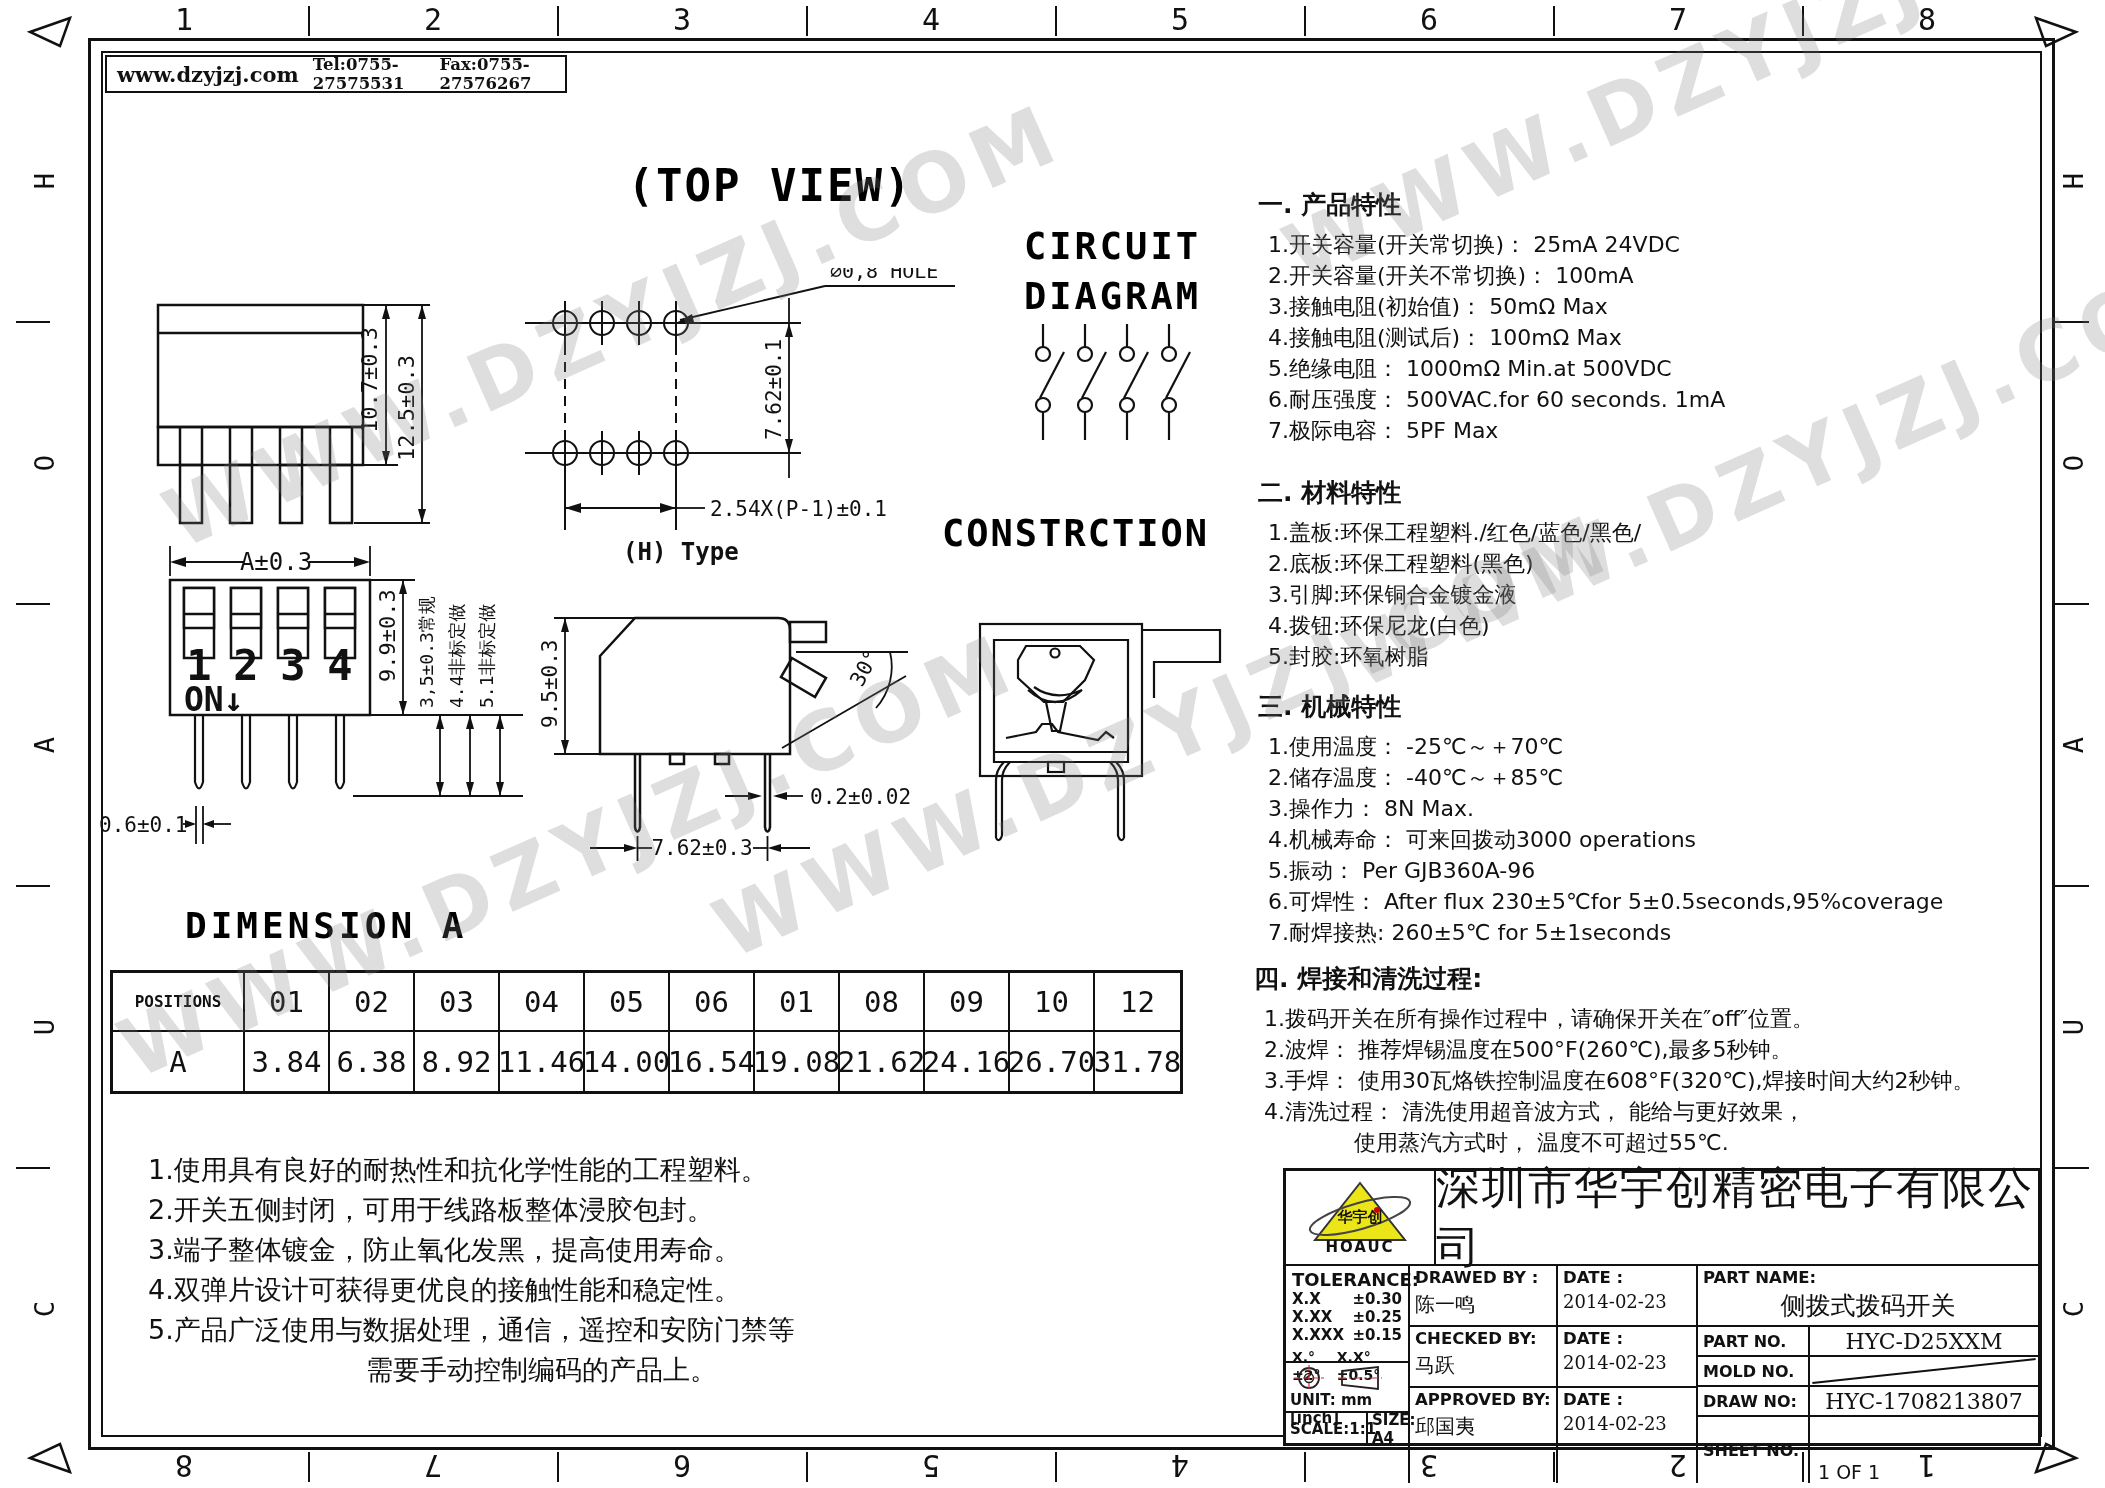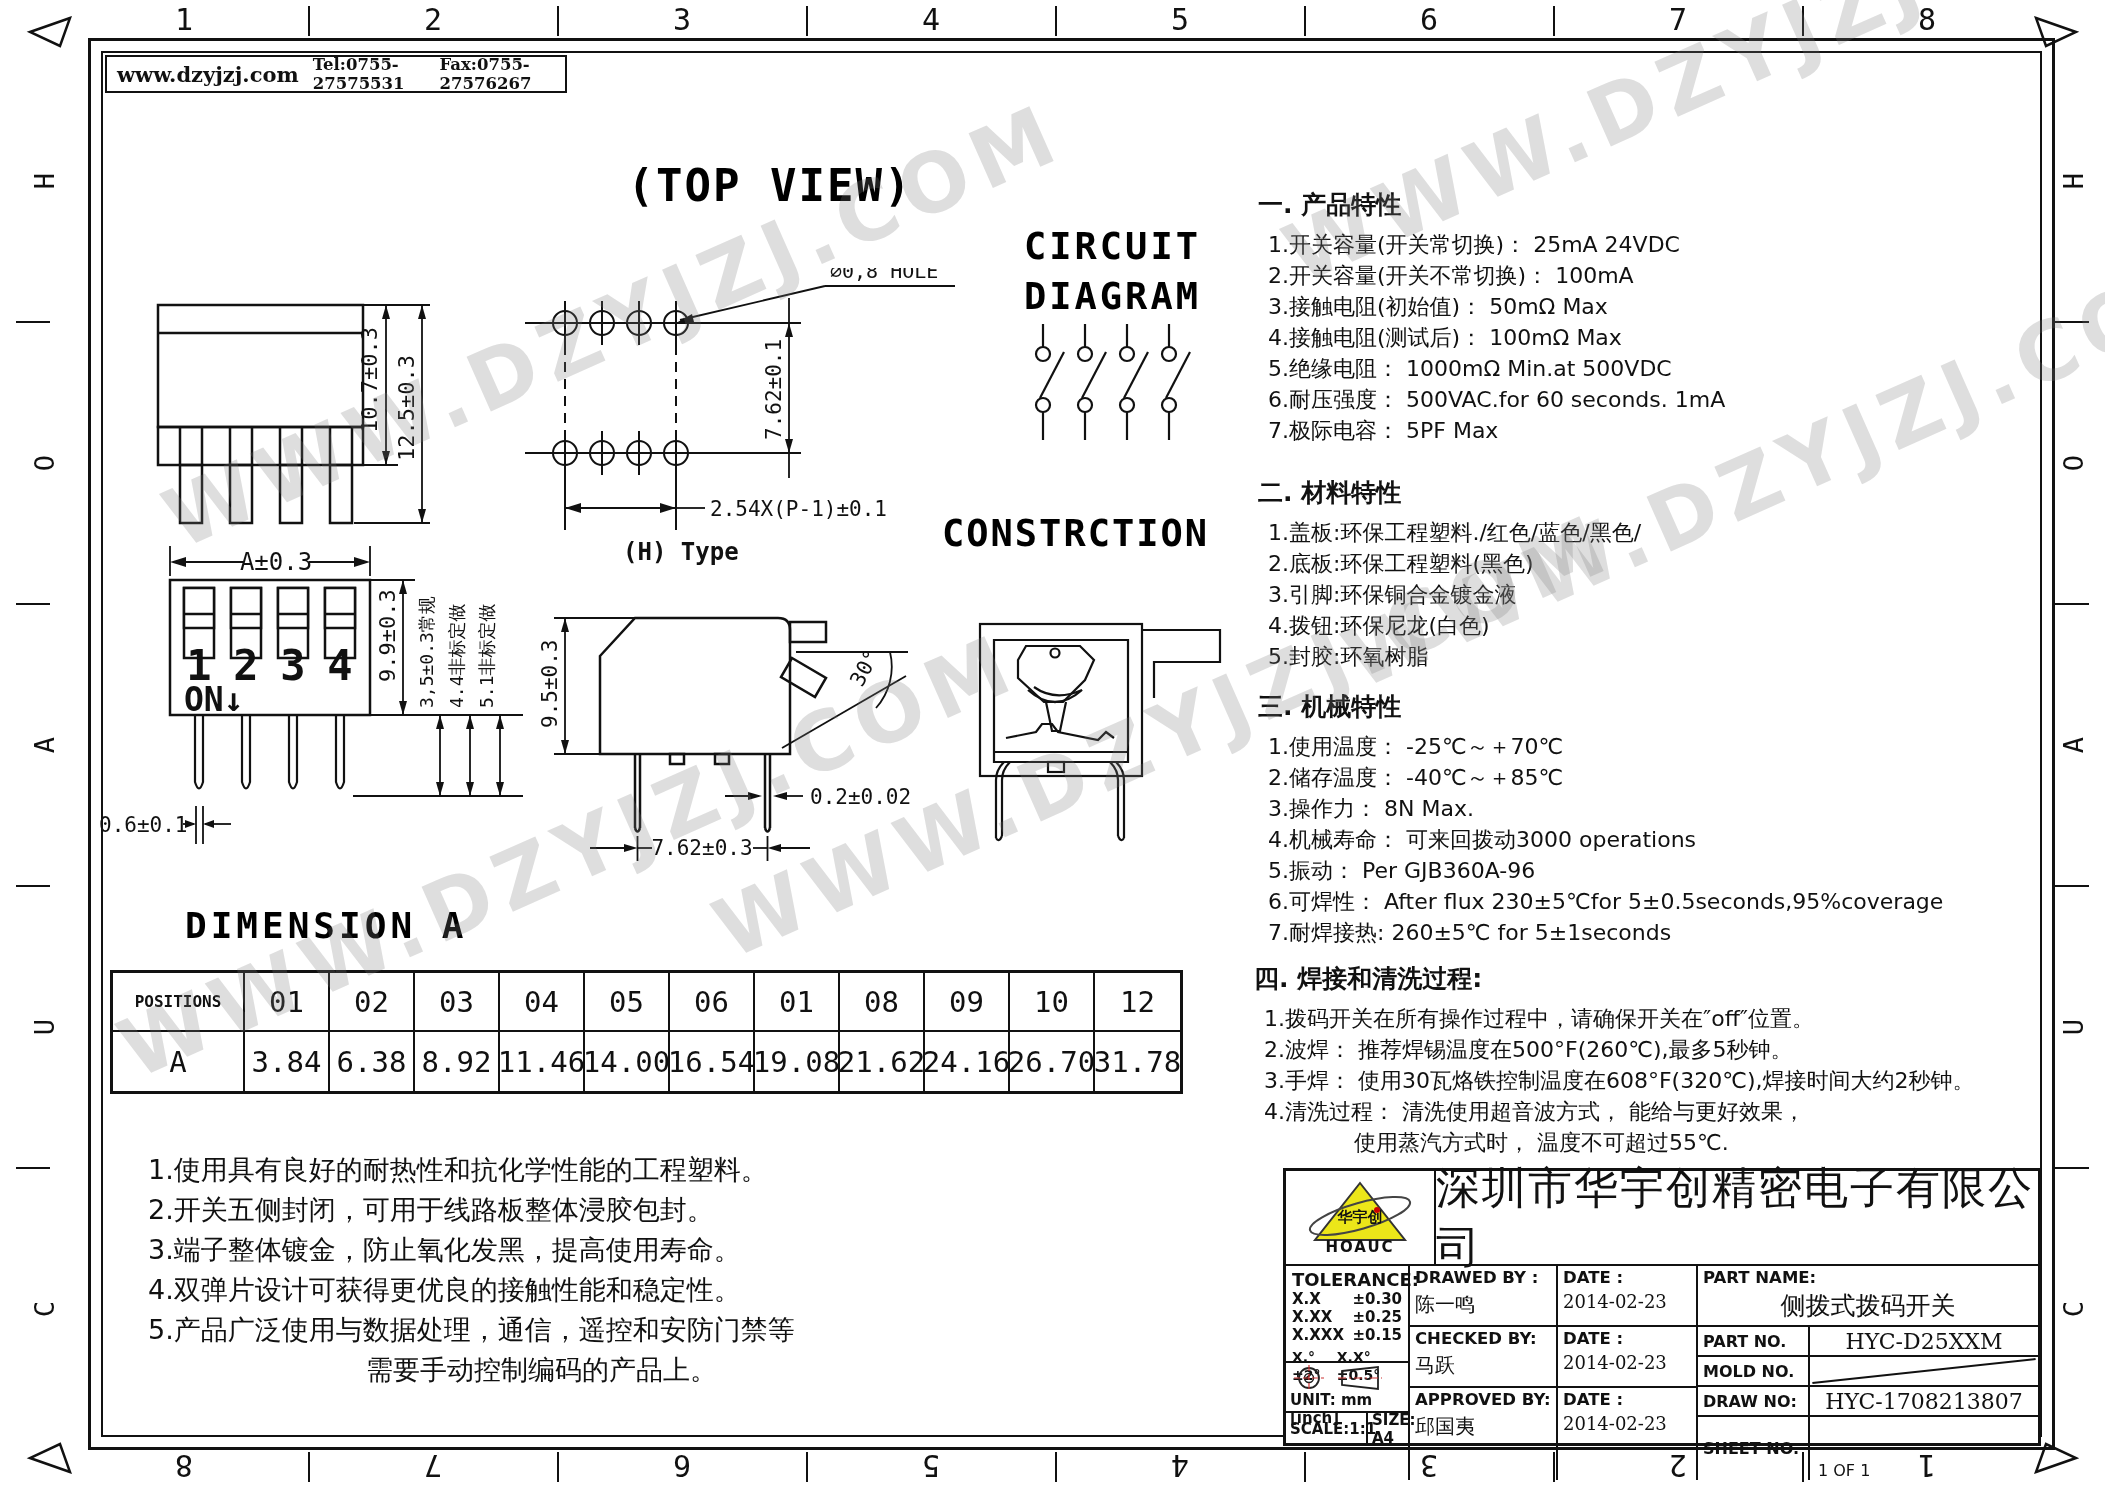--- a/index.html
+++ b/index.html
@@ -74,21 +74,21 @@
   .tb-right{flex:1;display:flex;flex-direction:column;}
   .tb-partname{height:61px;border-bottom:2px solid #111;padding:2px 5px;}
   .tb-partname .lab{font-size:16.5px;font-weight:bold;}
   .tb-partname .val{font-size:25px;text-align:center;margin-top:2px;}
   .tb-kv{height:30px;display:flex;border-bottom:2px solid #111;}
   .tb-kv.last{border-bottom:none;flex:1;}
   .tb-kv .k{width:112px;border-right:2px solid #111;display:flex;align-items:center;padding-left:5px;
             font-size:16px;font-weight:bold;white-space:nowrap;}
   .tb-kv .v{flex:1;display:flex;align-items:center;justify-content:center;
             font-family:"DejaVu Serif",serif;font-size:22px;position:relative;}
-  .tb-kv .v.small{font-size:16px;justify-content:flex-start;padding-left:8px;font-family:"DejaVu Sans",sans-serif;margin-top:44px;}
+  .tb-kv .v.small{font-size:19px;justify-content:flex-start;padding-left:8px;font-family:"DejaVu Sans",sans-serif;margin-top:44px;}
   svg text{font-family:"DejaVu Sans Mono",monospace;fill:#111;}
   .dwg{position:absolute;z-index:3;}
 </style>
 </head>
 <body>
 
 <div id="page">
 
   <div class="wm" style="left:150px;top:480px;">WWW.DZYJZJ.COM</div>
   <div class="wm" style="left:105px;top:1010px;">WWW.DZYJZJ.COM</div>

